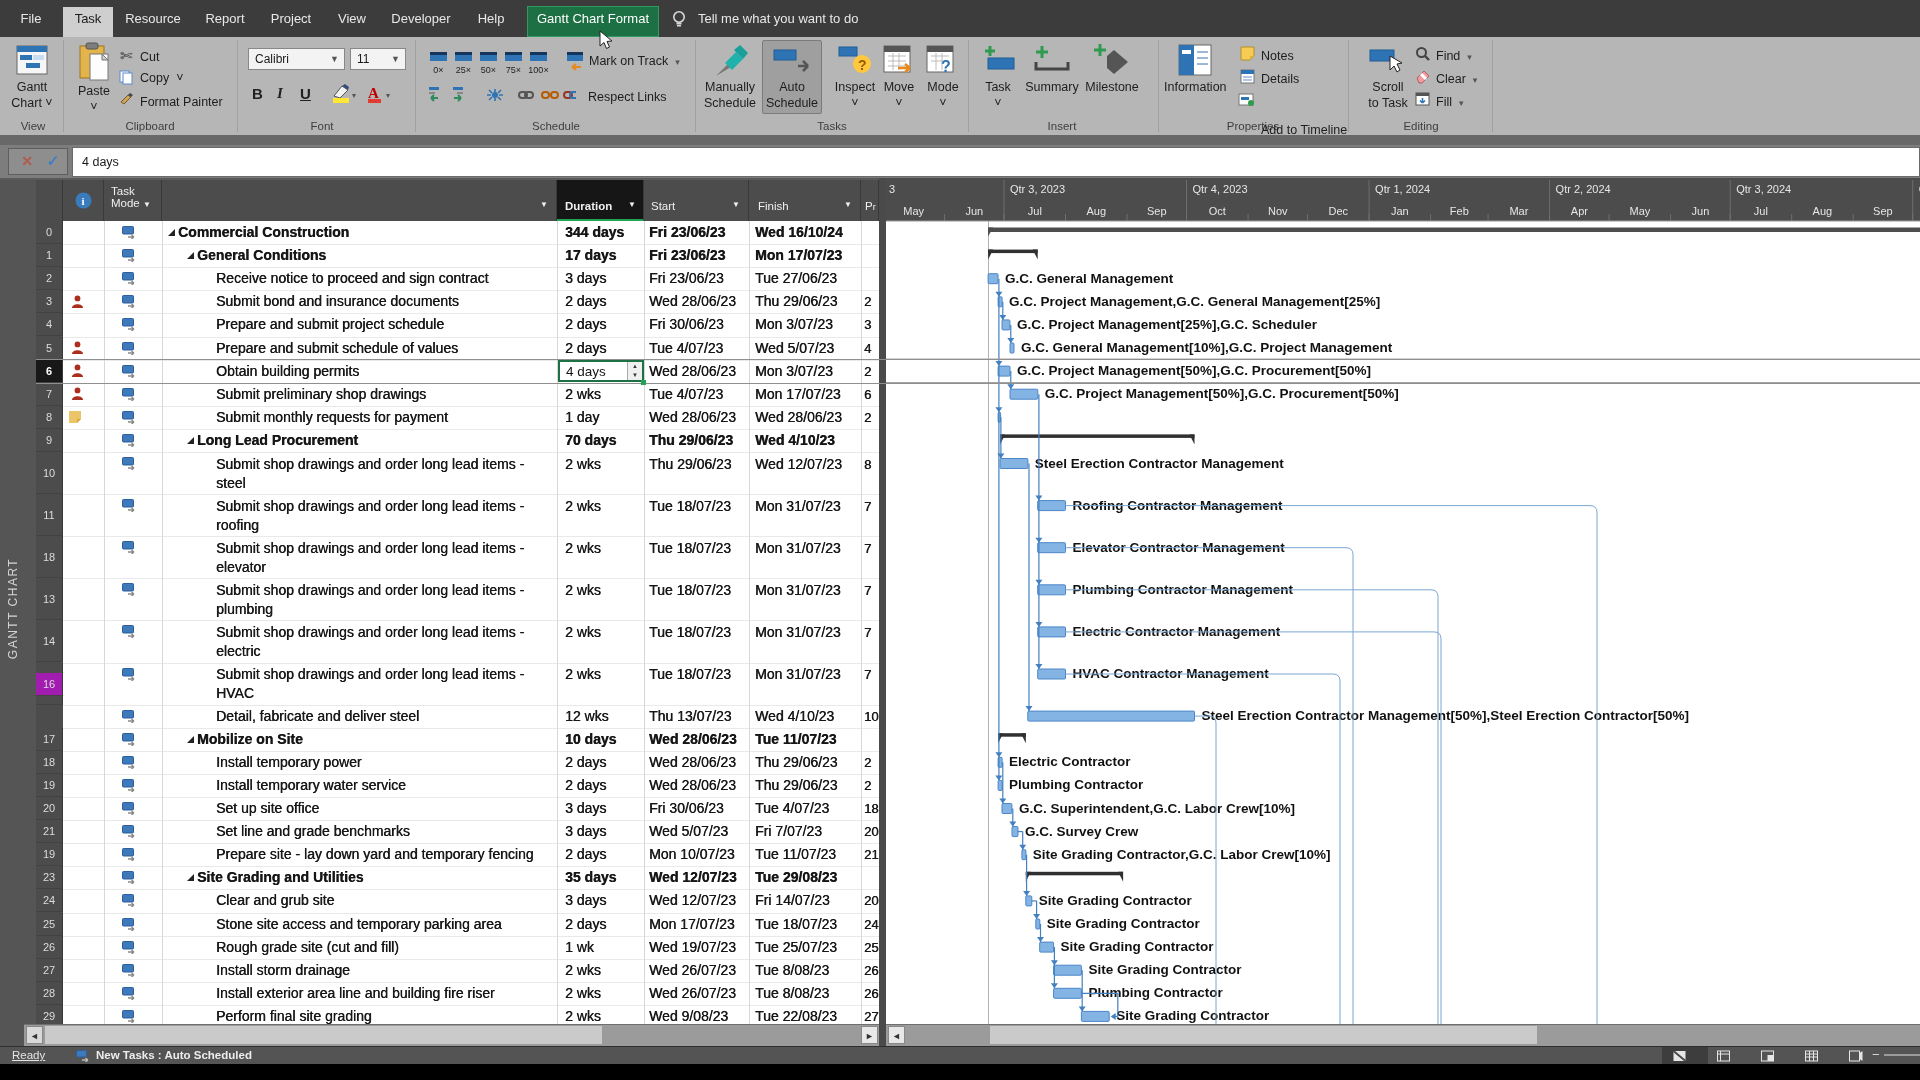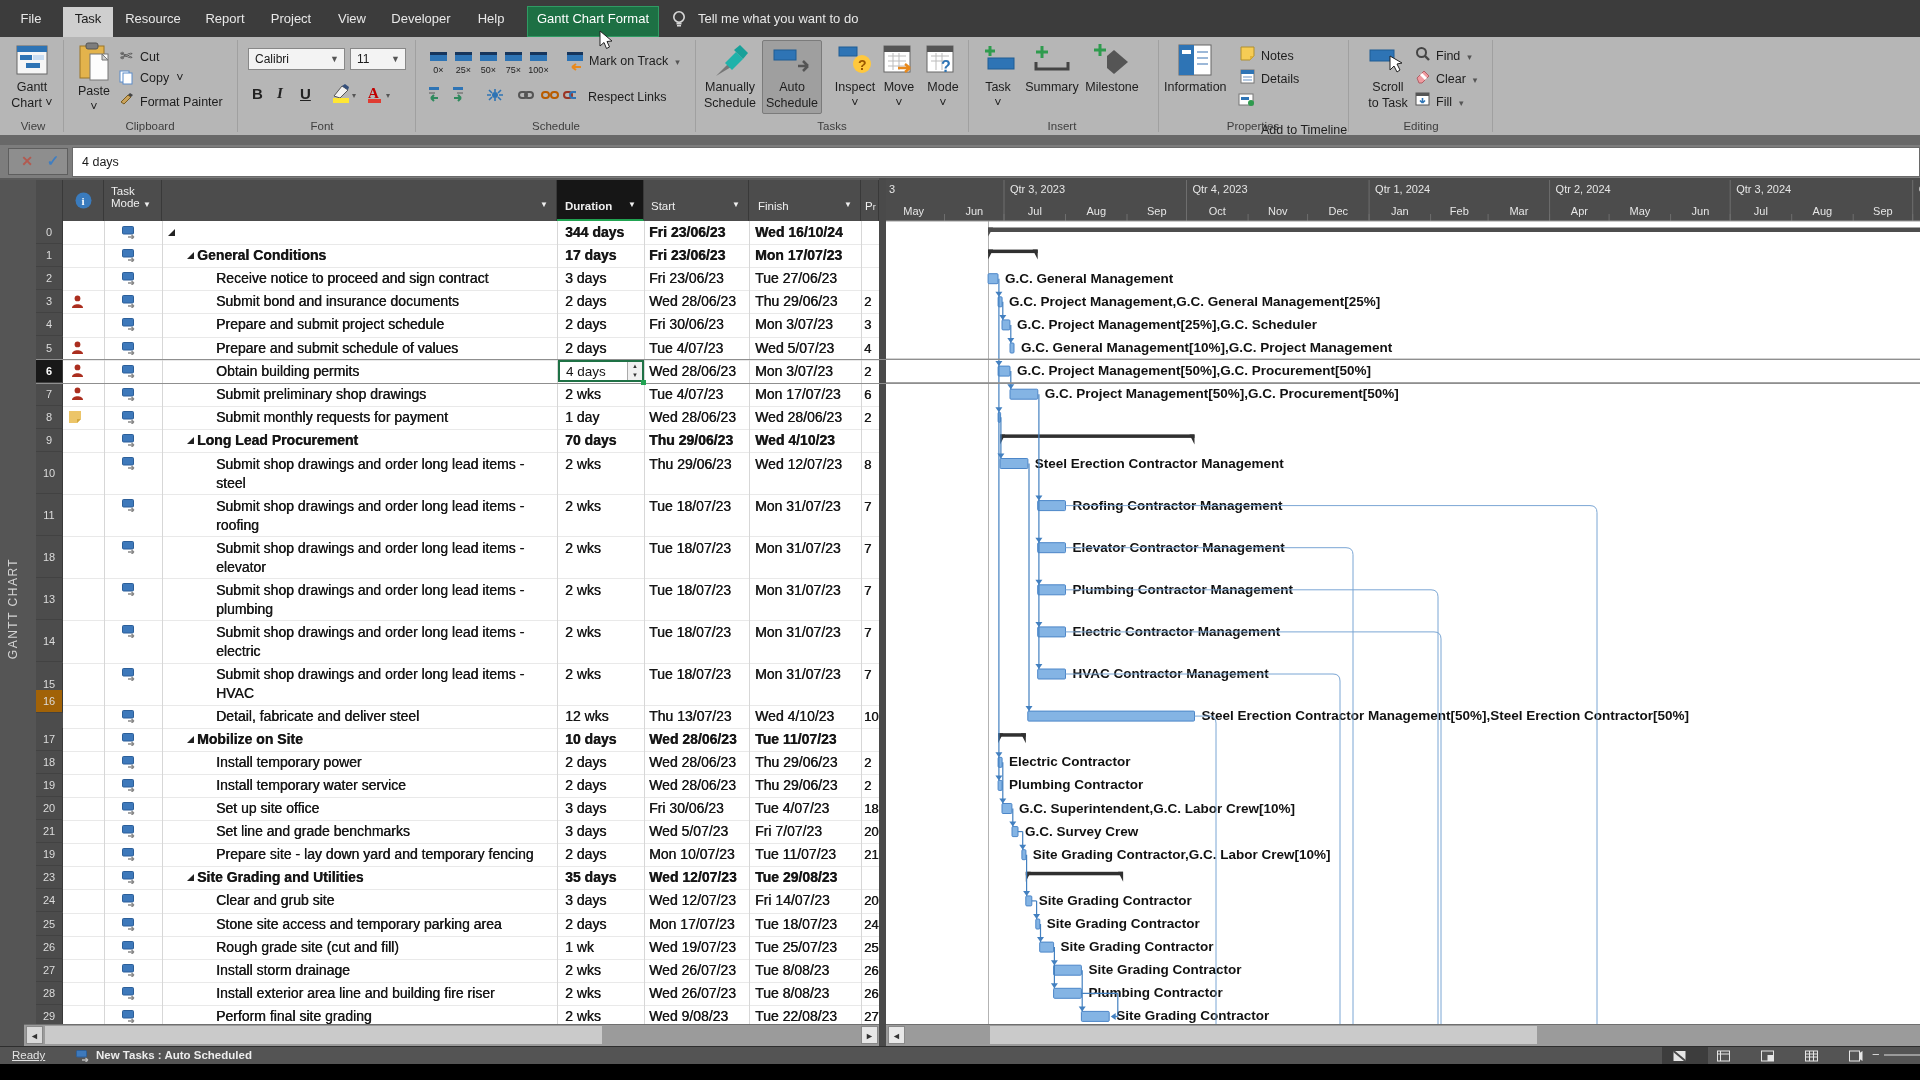--- a/index.html
+++ b/index.html
@@ -300,21 +300,21 @@
 <div class="rnum" style="left:36px;top:494.1px;width:27px;height:42.1px;line-height:42.1px;background:#4c4c4c;color:#dcdcdc;font-weight:normal;">11</div>
 <div class="hgrid" style="left:63px;top:536.2px;width:816px;"></div>
 <div class="rnum" style="left:36px;top:536.2px;width:27px;height:42.1px;line-height:42.1px;background:#4c4c4c;color:#dcdcdc;font-weight:normal;">18</div>
 <div class="hgrid" style="left:63px;top:578.3px;width:816px;"></div>
 <div class="rnum" style="left:36px;top:578.3px;width:27px;height:42.1px;line-height:42.1px;background:#4c4c4c;color:#dcdcdc;font-weight:normal;">13</div>
 <div class="hgrid" style="left:63px;top:620.4px;width:816px;"></div>
 <div class="rnum" style="left:36px;top:620.4px;width:27px;height:42.1px;line-height:42.1px;background:#4c4c4c;color:#dcdcdc;font-weight:normal;">14</div>
 <div class="hgrid" style="left:63px;top:662.5px;width:816px;"></div>
 <div class="rnum" style="left:36px;top:662.5px;width:27px;height:42.1px;line-height:42.1px;background:#4c4c4c;color:#dcdcdc;font-weight:normal;">15</div>
 <div class="hgrid" style="left:63px;top:704.6px;width:816px;"></div>
-<div class="rnum" style="left:36px;top:690px;width:27px;height:23.1px;line-height:23.1px;background:#a16207;color:#dcdcdc;font-weight:normal;">16</div>
+<div class="rnum" style="left:36px;top:673px;width:27px;height:23.1px;line-height:23.1px;background:#a21caf;color:#dcdcdc;font-weight:normal;">16</div>
 <div class="hgrid" style="left:63px;top:727.7px;width:816px;"></div>
 <div class="rnum" style="left:36px;top:727.7px;width:27px;height:23.1px;line-height:23.1px;background:#4c4c4c;color:#dcdcdc;font-weight:normal;">17</div>
 <div class="hgrid" style="left:63px;top:750.8px;width:816px;"></div>
 <div class="rnum" style="left:36px;top:750.8px;width:27px;height:23.1px;line-height:23.1px;background:#4c4c4c;color:#dcdcdc;font-weight:normal;">18</div>
 <div class="hgrid" style="left:63px;top:773.9px;width:816px;"></div>
 <div class="rnum" style="left:36px;top:773.9px;width:27px;height:23.1px;line-height:23.1px;background:#4c4c4c;color:#dcdcdc;font-weight:normal;">19</div>
 <div class="hgrid" style="left:63px;top:797.0px;width:816px;"></div>
 <div class="rnum" style="left:36px;top:797.0px;width:27px;height:23.1px;line-height:23.1px;background:#4c4c4c;color:#dcdcdc;font-weight:normal;">20</div>
 <div class="hgrid" style="left:63px;top:820.1px;width:816px;"></div>
 <div class="rnum" style="left:36px;top:820.1px;width:27px;height:23.1px;line-height:23.1px;background:#4c4c4c;color:#dcdcdc;font-weight:normal;">21</div>
@@ -341,20 +341,21 @@
 <div class="vgrid" style="left:644px;top:221px;height:803px;"></div>
 <div class="vgrid" style="left:749px;top:221px;height:803px;"></div>
 <div class="vgrid" style="left:861px;top:221px;height:803px;"></div>
 <svg style="position:absolute;left:122px;top:226.0px" width="16" height="13" viewBox="0 0 16 13">
 <rect x="0.5" y="0.5" width="11" height="7.5" rx="1" fill="#3e79bb" stroke="#2c5f99"></rect>
 <path d="M6 11 h6 m0 0 l-2.5 -2 m2.5 2 l-2.5 2" stroke="#8a8a8a" stroke-width="1.4" fill="none"></path>
     </svg>
 <svg style="position:absolute;left:167px;top:228.0px" width="9" height="9" viewBox="0 0 9 9">
       <path d="M1 8 L8 8 L8 1 Z" fill="#222"></path>
     </svg>
+<div class="cell b" style="left:178px;top:221.0px;width:375px;line-height:23.1px;">Commercial Construction</div>
 <div class="cell b" style="left:565px;top:221.0px;width:70px;line-height:23.1px;padding-top:0px;">344 days</div>
 <div class="cell b" style="left:649px;top:221.0px;width:95px;line-height:23.1px;padding-top:0px;">Fri 23/06/23</div>
 <div class="cell b" style="left:755px;top:221.0px;width:100px;line-height:23.1px;padding-top:0px;">Wed 16/10/24</div>
 <svg style="position:absolute;left:122px;top:249.1px" width="16" height="13" viewBox="0 0 16 13">
 <rect x="0.5" y="0.5" width="11" height="7.5" rx="1" fill="#3e79bb" stroke="#2c5f99"></rect>
 <path d="M6 11 h6 m0 0 l-2.5 -2 m2.5 2 l-2.5 2" stroke="#8a8a8a" stroke-width="1.4" fill="none"></path>
     </svg>
 <svg style="position:absolute;left:186px;top:251.1px" width="9" height="9" viewBox="0 0 9 9">
       <path d="M1 8 L8 8 L8 1 Z" fill="#222"></path>
     </svg>

